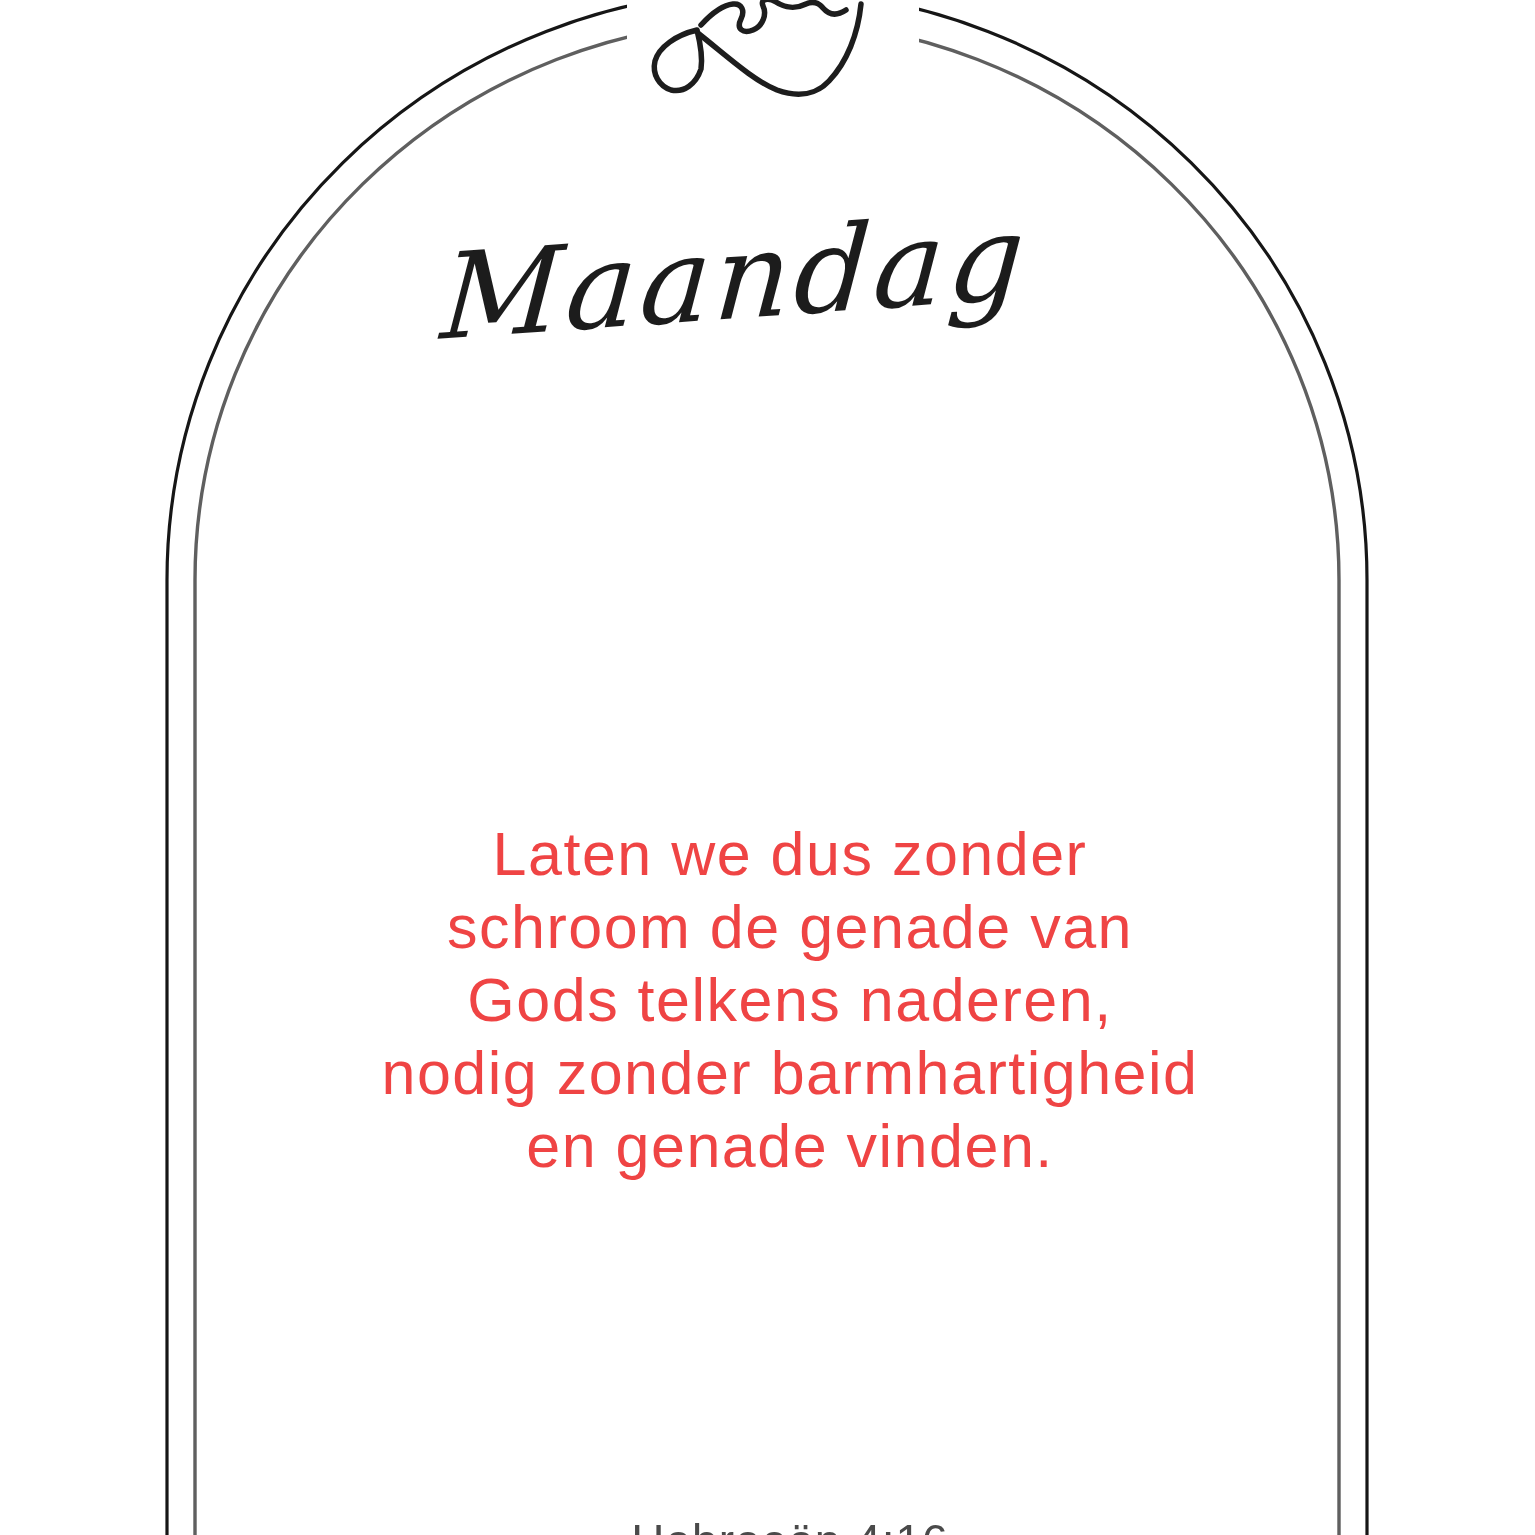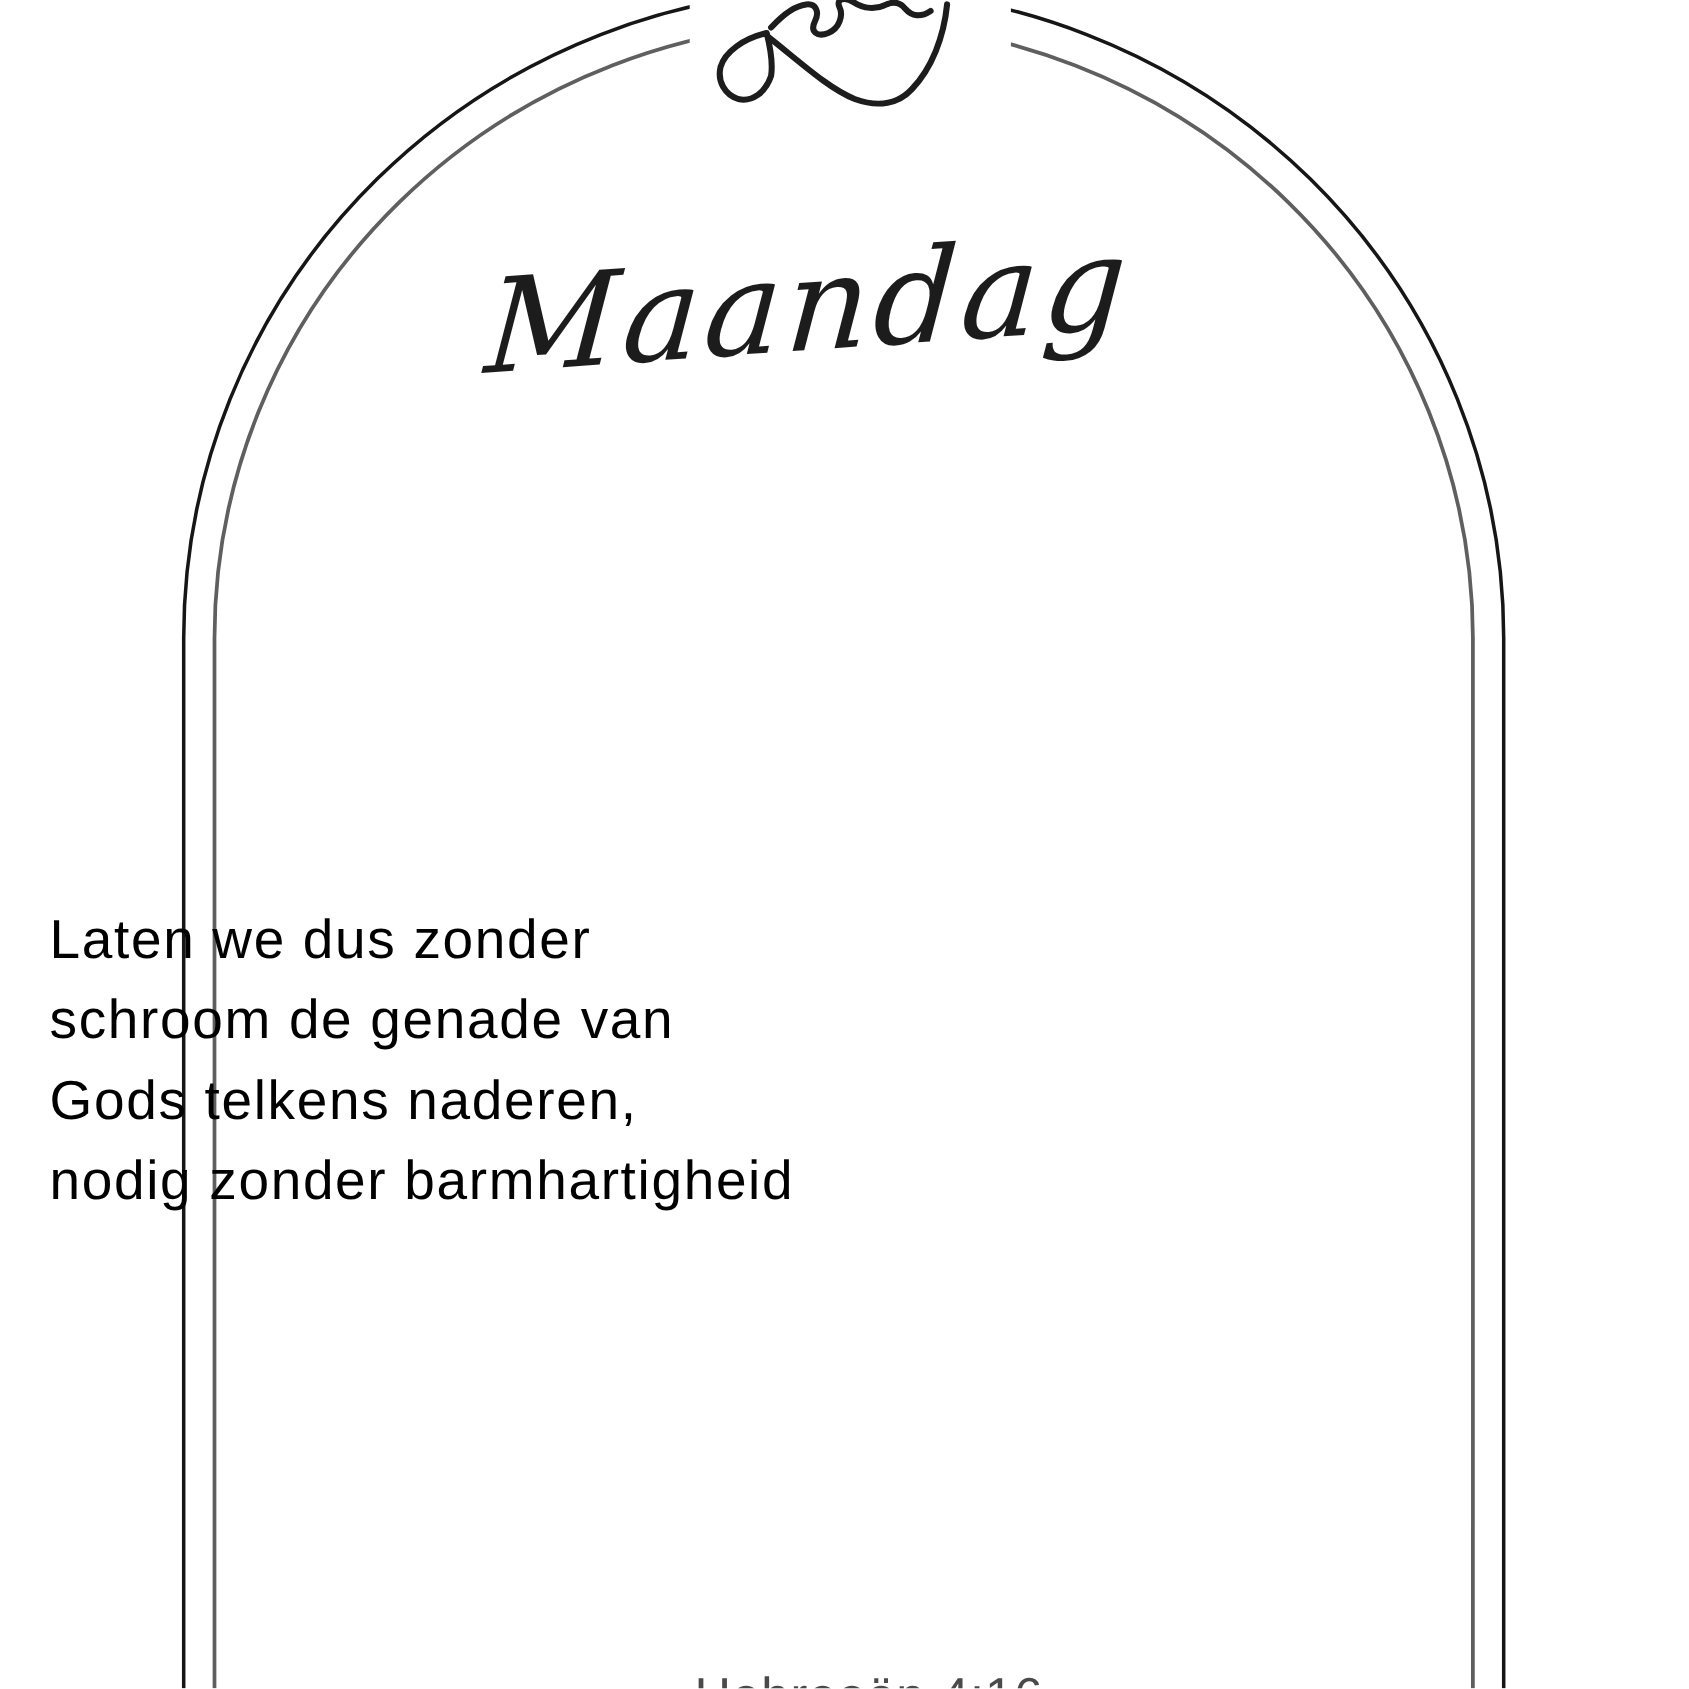--- a/index.html
+++ b/index.html
@@ -36,26 +36,27 @@
     letter-spacing: 4px;
     color: #1c1c1c;
     transform: rotate(-4deg) skewX(-8deg);
     transform-origin: 50% 50%;
   }
   .verse {
     position: absolute;
     left: 45px;
     top: 818px;
     width: 1490px;
+    text-align: center;
     font-family: "Liberation Sans", sans-serif;
-    font-size: 50px;
+    font-size: 61px;
     font-weight: 400;
     line-height: 73px;
     letter-spacing: 1.5px;
-    color: #000000;
+    color: #ef4444;
   }
   .verse-line {
     display: block;
     height: 73px;
   }
   .reference-cutoff {
     position: absolute;
     left: 45px;
     top: 1518px;
     width: 1490px;
@@ -90,17 +91,18 @@
     </g>
   </svg>
 
   <div class="day-title">Maandag</div>
 
   <div class="verse">
     <span class="verse-line">Laten we dus zonder</span>
     <span class="verse-line">schroom de genade van</span>
     <span class="verse-line">Gods telkens naderen,</span>
     <span class="verse-line">nodig zonder barmhartigheid</span>
+    <span class="verse-line">en genade vinden.</span>
   </div>
 
   <div class="reference-cutoff">Hebreeën 4:16</div>
 
 </div>
 
 </body></html>

